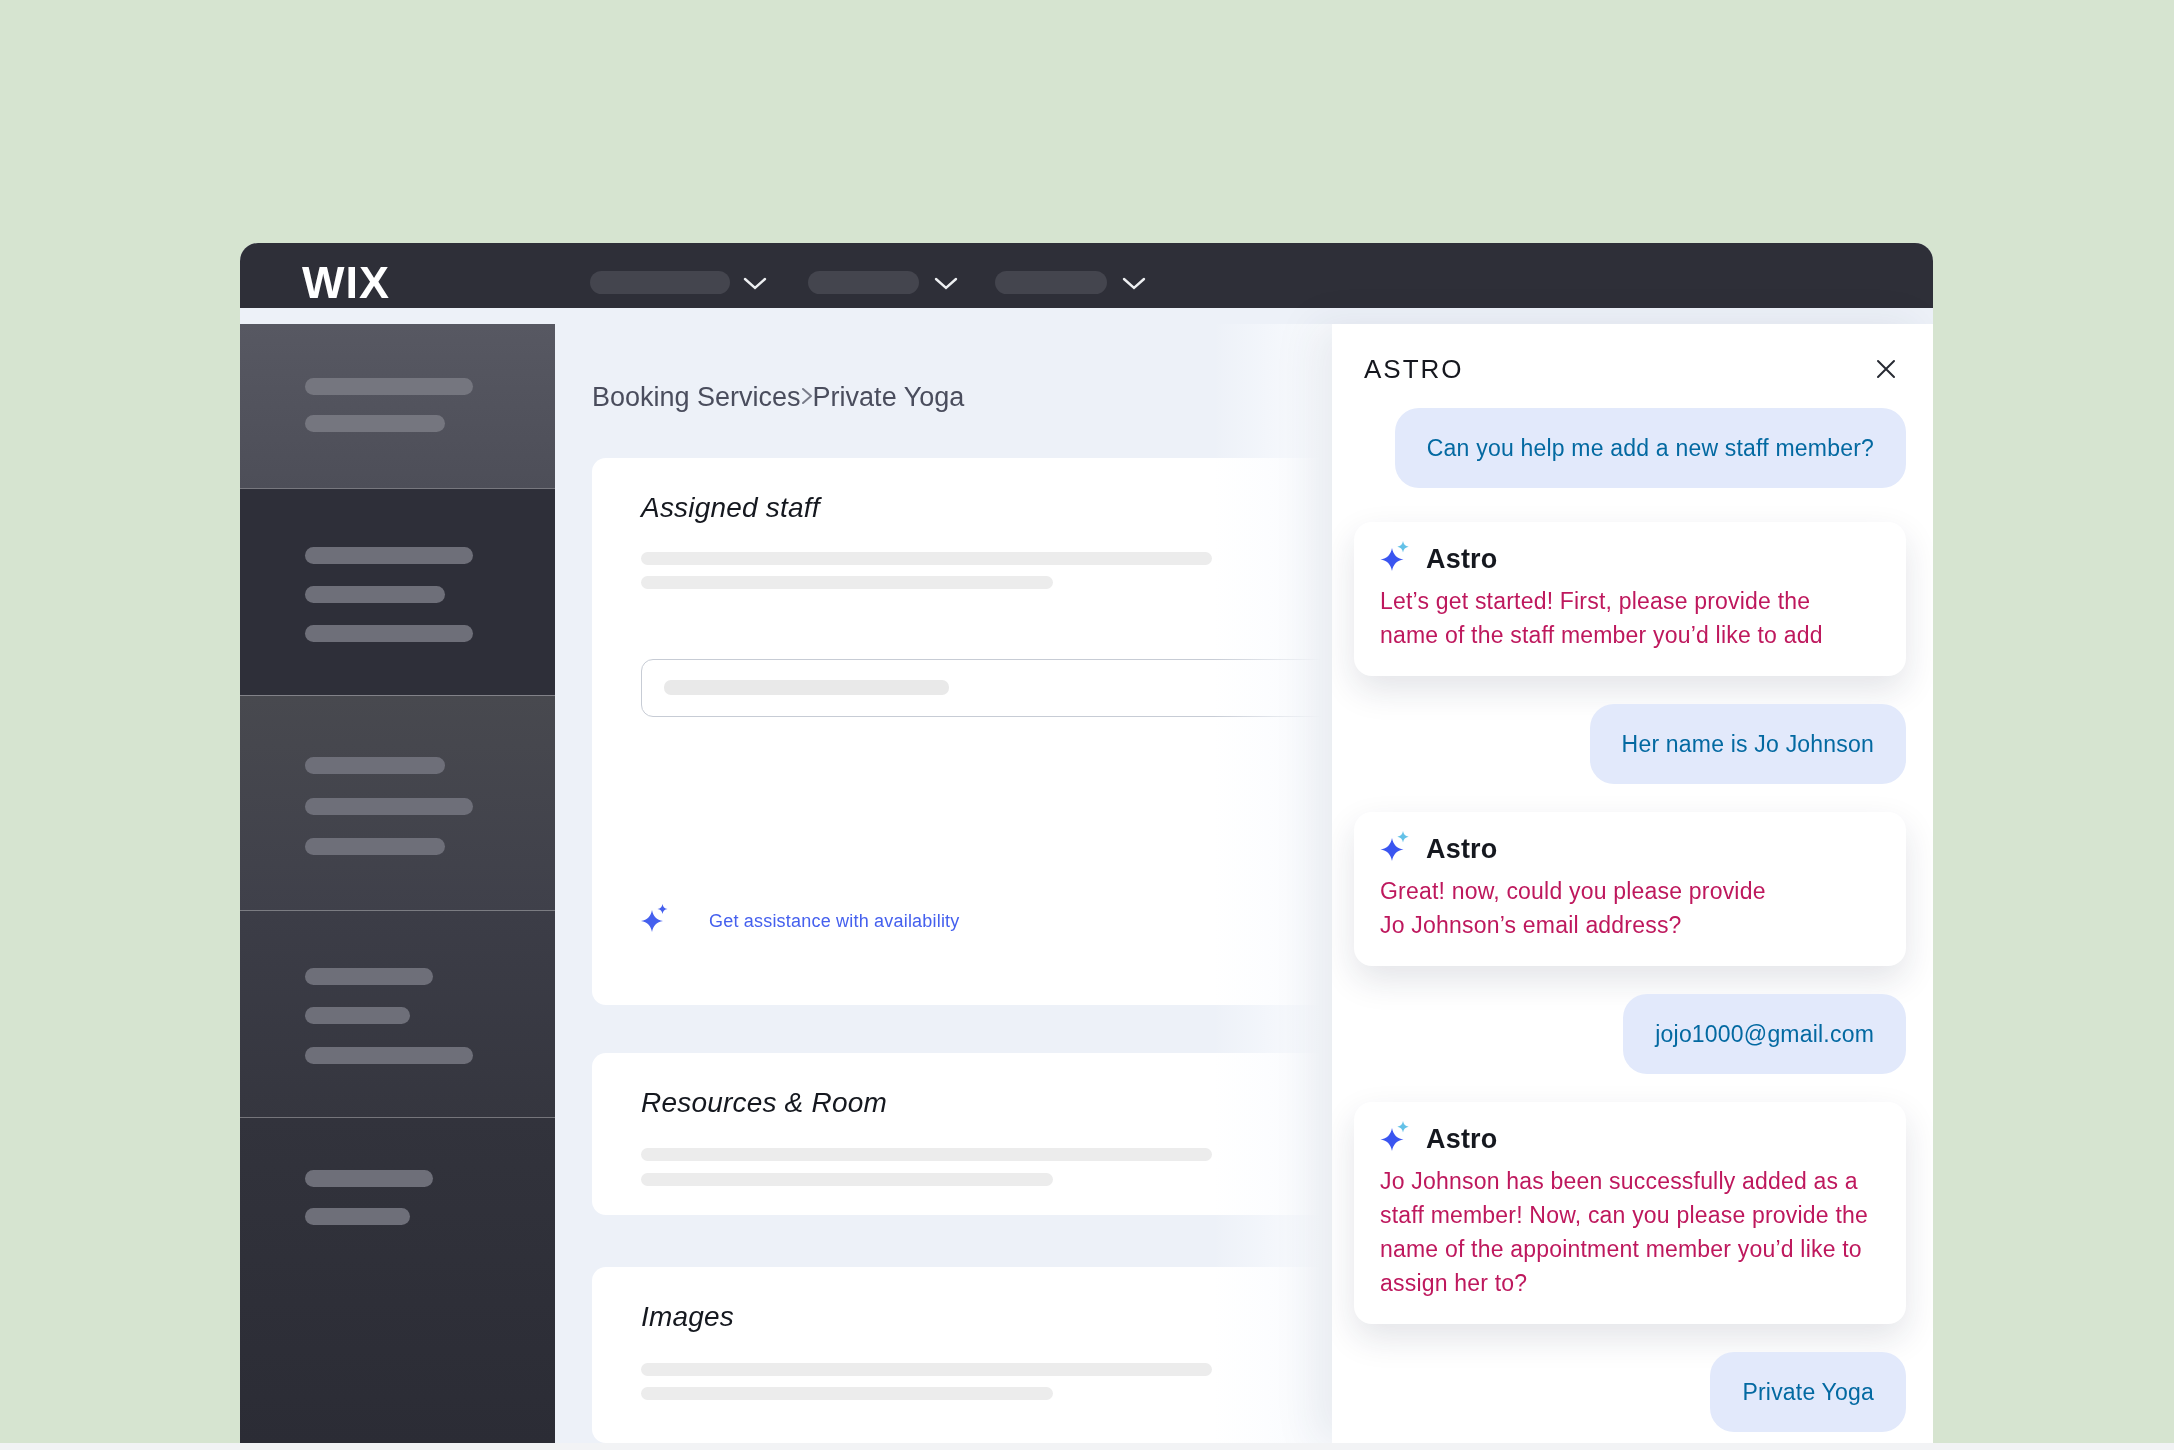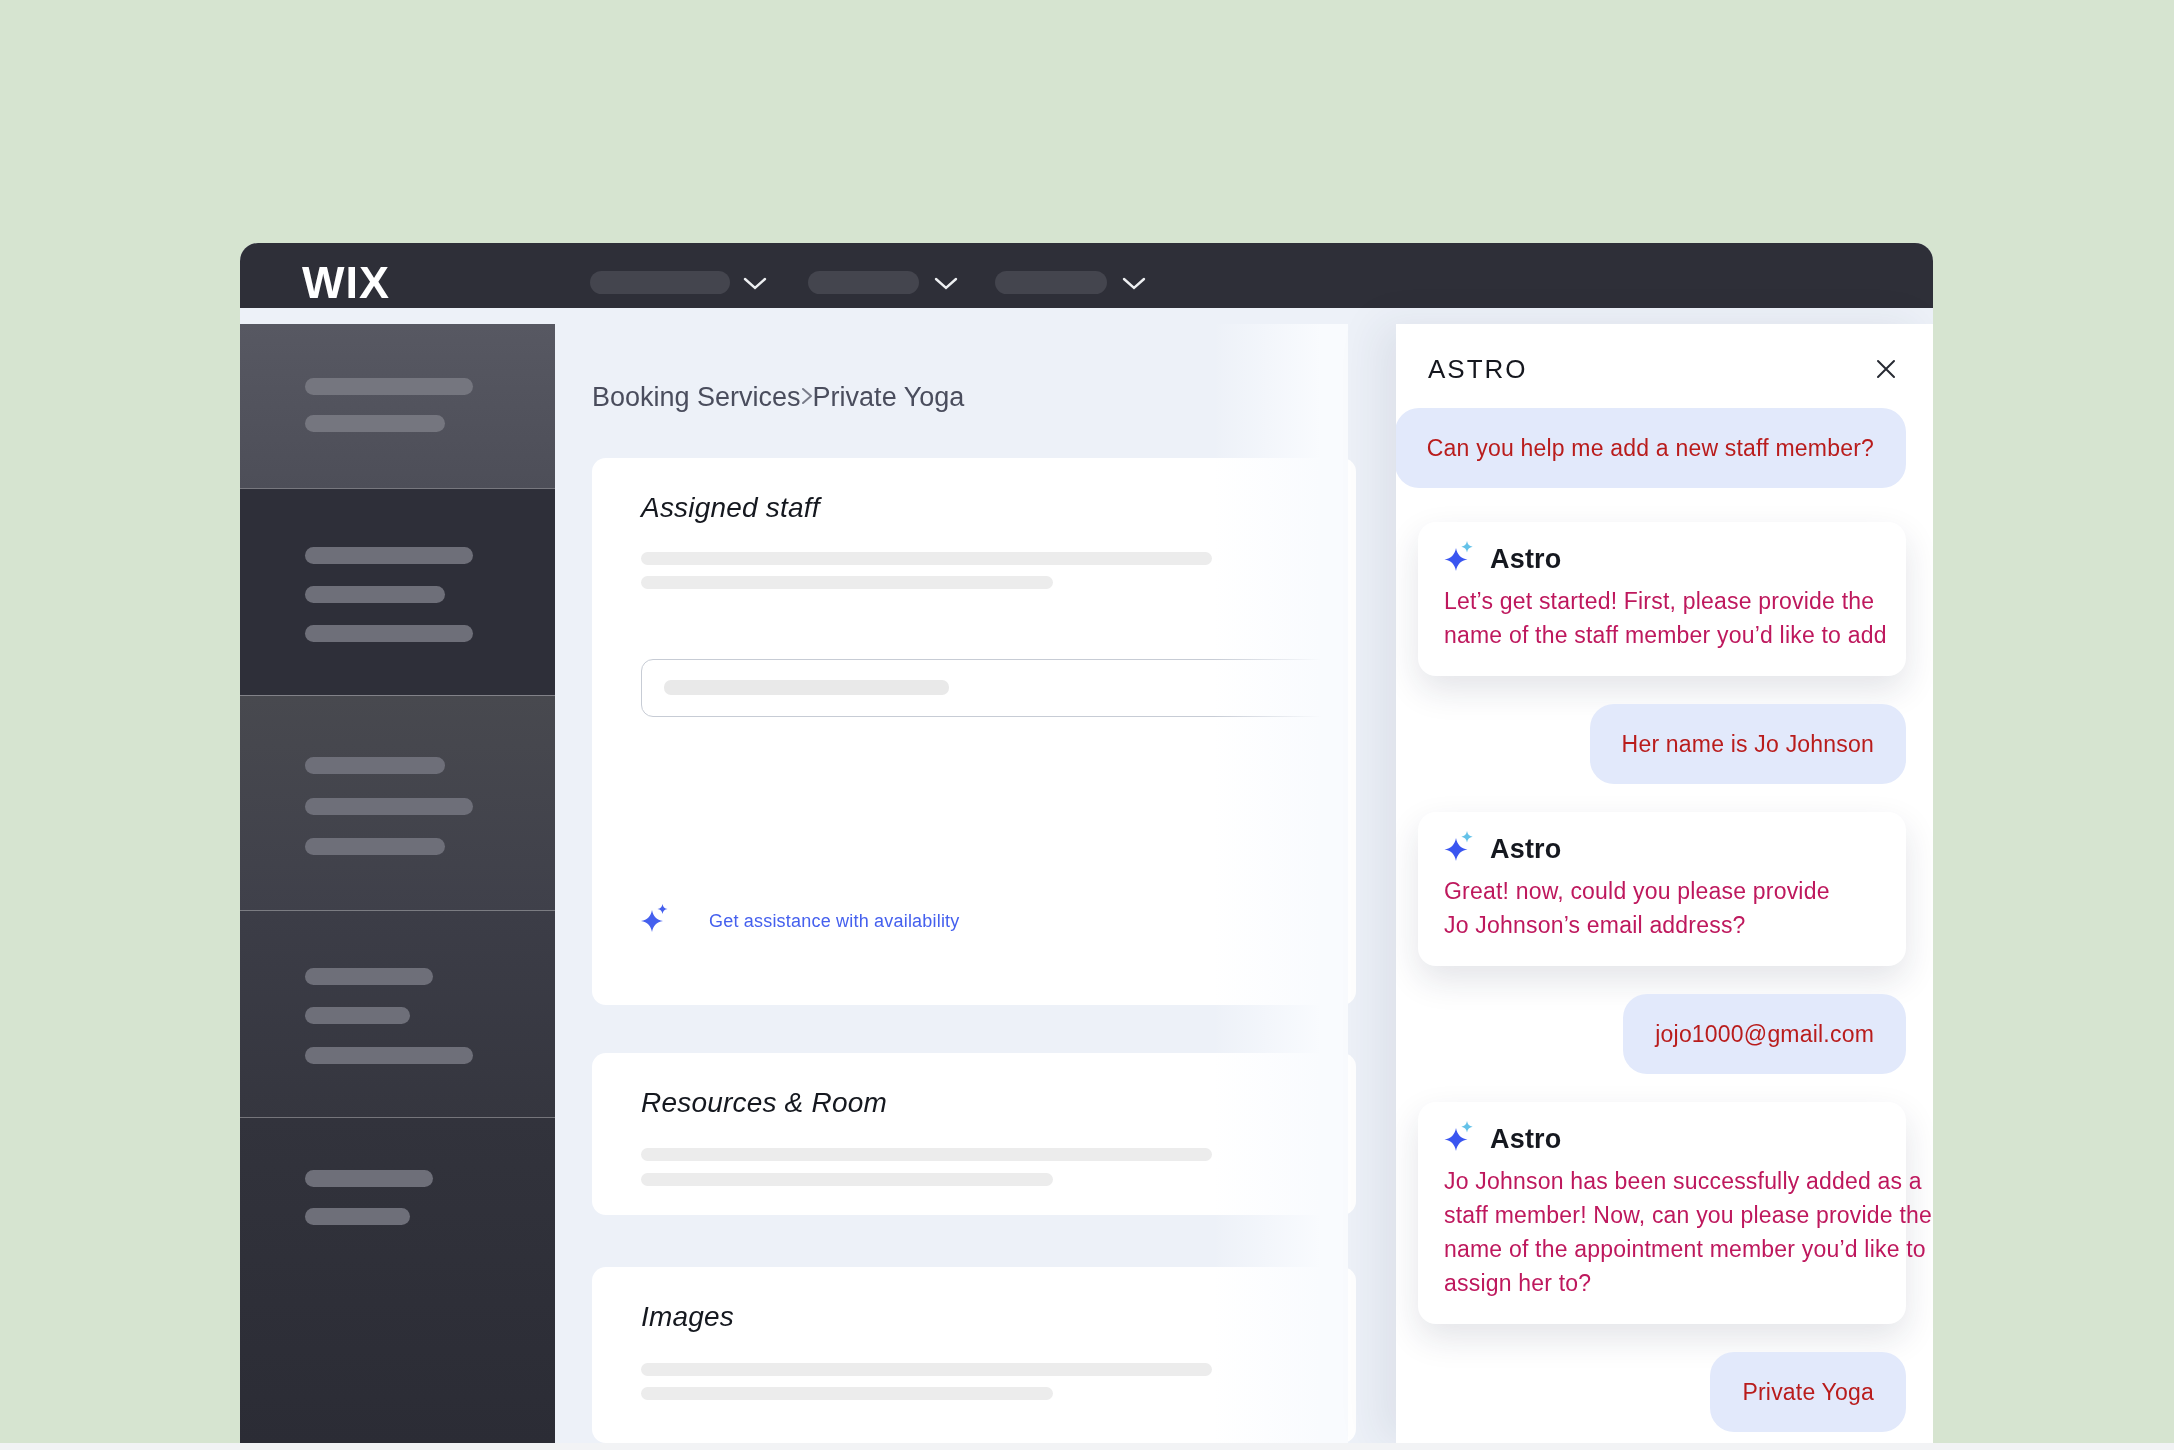--- a/index.html
+++ b/index.html
@@ -31,26 +31,26 @@
   .sk{position:absolute;height:13px;border-radius:7px;background:#ececec;}
   .staff-input{position:absolute;left:49px;top:201px;width:700px;height:58px;background:#fff;border:1.5px solid #c7ccd5;border-radius:12px;box-sizing:border-box;}
   .staff-input .sk{left:22px;top:20px;width:285px;height:15px;background:#e9e9e9;}
   .chip{position:absolute;left:49px;top:323px;height:57px;border-radius:30px;background:#dfe8fc;display:inline-flex;align-items:center;padding:0 26px 0 28px;gap:54px;}
   .chip-label{font-size:25px;color:#20242f;letter-spacing:.2px;}
   .chip-x{display:flex;align-items:center;cursor:pointer;}
   .assist{position:absolute;left:49px;top:446px;display:flex;align-items:center;gap:24px;cursor:pointer;}
   .assist-label{font-size:18px;font-weight:400;color:#4560ee;letter-spacing:.2px;margin-left:16px;}
   .fade{position:absolute;top:0;right:0;bottom:0;width:135px;background:linear-gradient(90deg,rgba(250,251,254,0),#f9fbfe 80%);pointer-events:none;}
   
-  .panel{position:absolute;right:0;top:81px;width:537px;bottom:0;background:#fff;box-shadow:-18px 0 40px rgba(40,50,80,.08);display:flex;flex-direction:column;}
+  .panel{position:absolute;right:0;top:81px;width:601px;bottom:0;background:#fff;box-shadow:-18px 0 40px rgba(40,50,80,.08);display:flex;flex-direction:column;}
   .chat-top{display:flex;justify-content:space-between;align-items:center;margin:30px 36px 0 32px;height:30px;}
   .chat-title{font-size:26px;font-weight:500;letter-spacing:2px;color:#15171e;}
   .chat-close{cursor:pointer;display:flex;align-items:center;}
   .chat-body{flex:1;display:flex;flex-direction:column;padding:0 27px 0 22px;overflow:hidden;}
-  .bubble{align-self:flex-end;background:#e2e9fb;border-radius:24px;padding:25px 32px;font-size:23px;line-height:30px;color:#b91c1c;letter-spacing:.2px;white-space:nowrap;margin-top:28px;}
+  .bubble{align-self:flex-end;background:#e2e9fb;border-radius:24px;padding:25px 32px;font-size:23px;line-height:30px;color:#0369a1;letter-spacing:.2px;white-space:nowrap;margin-top:28px;}
   .bubble.first{margin-top:24px;}
   .acard{width:100%;box-sizing:border-box;background:#fff;border-radius:18px;box-shadow:0 14px 34px rgba(25,34,66,.12);padding:22px 26px 24px;margin-top:28px;}
   .acard.mt1{margin-top:34px;}
   .ahead{display:flex;align-items:center;gap:16px;height:30px;margin-bottom:10px;}
   .aname{font-size:27px;font-weight:700;color:#15181f;letter-spacing:.2px;}
   .aline{font-size:23px;line-height:34px;color:#be185d;letter-spacing:.2px;white-space:nowrap;}
   .bottom-strip{position:absolute;left:0;right:0;top:1443px;height:7px;background:#f2f3f5;z-index:6;}
 </style>
 </head>
 <body>

